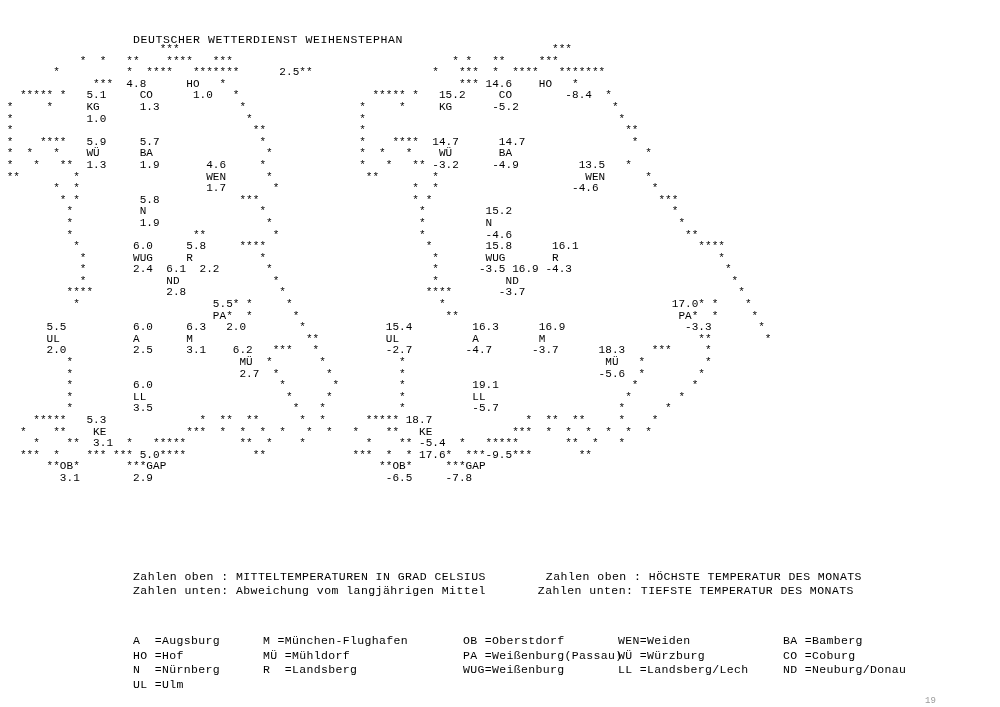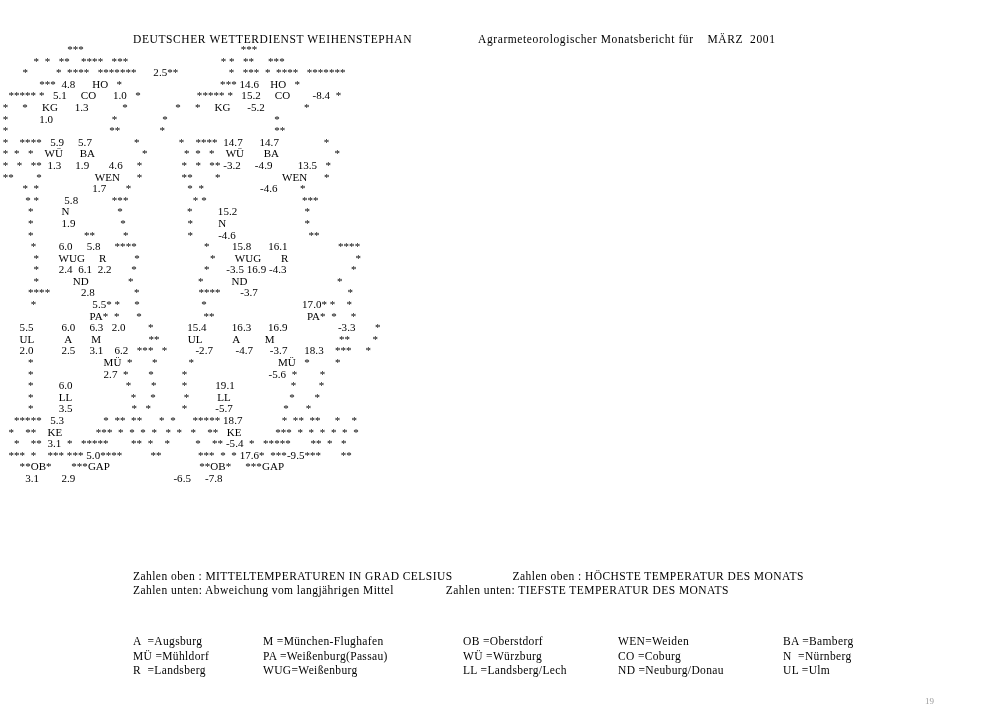--- a/index.html
+++ b/index.html
@@ -1,35 +1,34 @@
 <!DOCTYPE html>
 <html><head>
 <meta charset="utf-8">
 <style>
   html,body{margin:0;padding:0;background:#ffffff;}
   body{width:1000px;height:707px;overflow:hidden;font-family:"Liberation Mono","DejaVu Sans Mono",monospace;color:#000000;}
-  .page{position:relative;width:1000px;height:513px;font-family:Liberation Serif, serif;}
+  .page{position:relative;width:1000px;height:513px;}
   .hdr{position:absolute;top:33px;left:133px;font-size:11.5px;letter-spacing:0.6px;white-space:pre;}
   .hdr2{position:absolute;top:33px;left:478px;font-size:11.5px;letter-spacing:0.6px;white-space:pre;}
   .map{position:absolute;top:44px;left:0;width:1000px;font-size:11px;line-height:11.6px;white-space:pre;letter-spacing:0.05px;}
   .caption{position:absolute;left:133px;font-size:11.5px;white-space:pre;letter-spacing:0.45px;}
   .cap1{top:570px;}
   .cap2{top:584px;}
   .legend{position:absolute;top:605px;left:133px;font-size:11.5px;white-space:pre;line-height:14.5px;letter-spacing:0.35px;}
   .pageno{position:absolute;top:696px;left:925px;font-size:9px;color:#9a9a9a;}
   .legend-grid{display:grid;grid-template-columns:130px 200px 155px 165px 160px;}
   .legend-cell{white-space:pre;}
 </style>
 </head>
 <body>
 
 <div class="page">
 
   <div class="hdr">DEUTSCHER WETTERDIENST WEIHENSTEPHAN</div>
-  <div class="hdr2">Agrarmeteorologischer Monatsbericht für    MÄRZ  2001</div>
 
   <div class="map">                        ***                                                        ***
             *  *   **    ****   ***                                 * *   **     ***
         *          *  ****   *******      2.5**                  *   ***  *  ****   *******
               ***  4.8      HO   *                                   *** 14.6    HO   *
    ***** *   5.1     CO      1.0   *                    ***** *   15.2     CO        -8.4  *
  *     *     KG      1.3            *                 *     *     KG      -5.2              *
  *           1.0                     *                *                                      *
  *                                    **              *                                       **
  *    ****   5.9     5.7               *              *    ****  14.7      14.7                *
@@ -67,20 +66,21 @@
   <div class="caption cap1"><span>Zahlen oben : MITTELTEMPERATUREN IN GRAD CELSIUS</span><span style="display:inline-block;width:60px"></span><span>Zahlen oben : HÖCHSTE TEMPERATUR DES MONATS</span></div>
 
   <div class="legend">
     <div class="legend-grid">
       <div class="legend-cell">A  =Augsburg</div>
       <div class="legend-cell">M =München-Flughafen</div>
       <div class="legend-cell">OB =Oberstdorf</div>
       <div class="legend-cell">WEN=Weiden</div>
 
       <div class="legend-cell">BA =Bamberg</div>
+      <div class="legend-cell">HO =Hof</div>
       <div class="legend-cell">MÜ =Mühldorf</div>
       <div class="legend-cell">PA =Weißenburg(Passau)</div>
       <div class="legend-cell">WÜ =Würzburg</div>
 
       <div class="legend-cell">CO =Coburg</div>
       <div class="legend-cell">N  =Nürnberg</div>
       <div class="legend-cell">R  =Landsberg</div>
       <div class="legend-cell">WUG=Weißenburg</div>
 
       <div class="legend-cell">LL =Landsberg/Lech</div>

